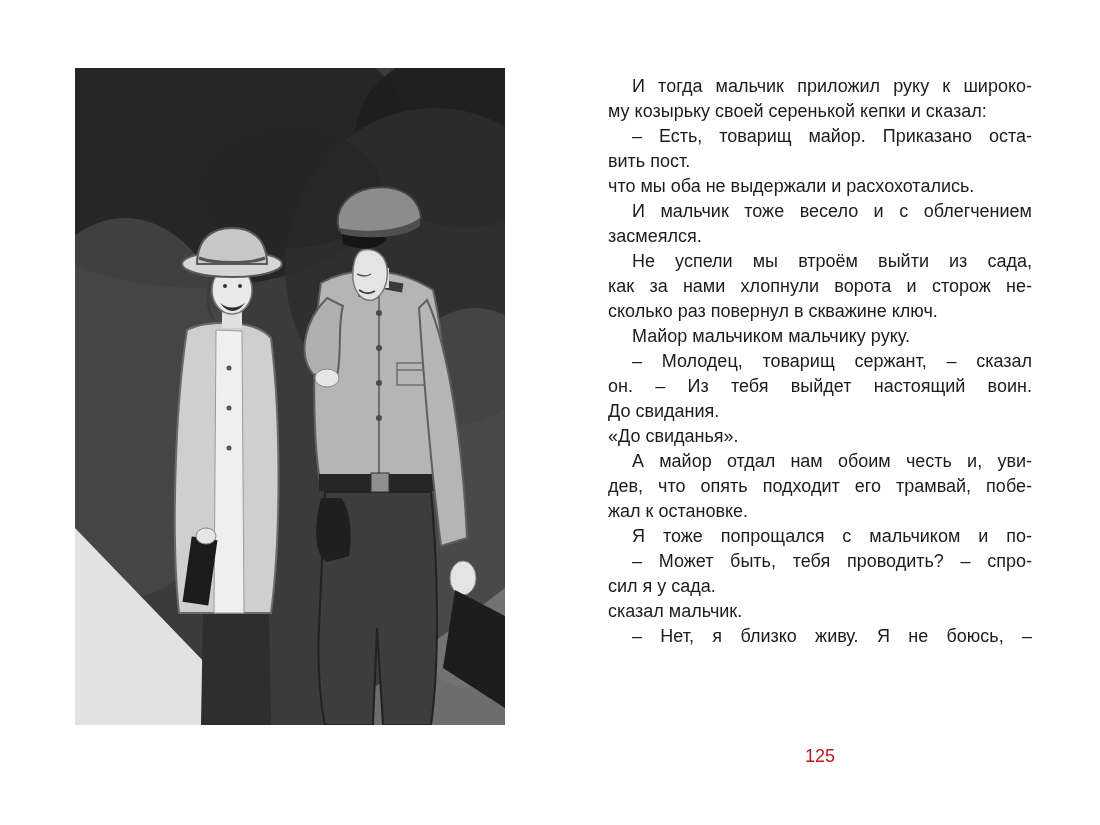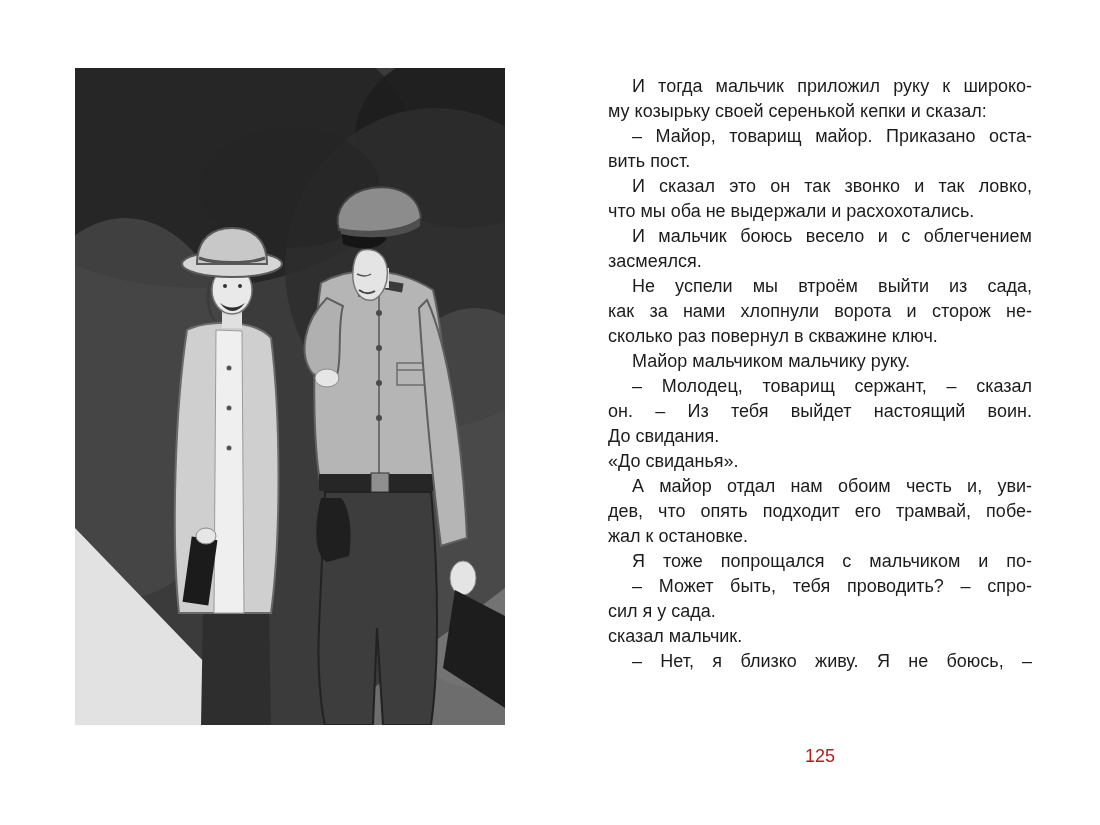--- a/index.html
+++ b/index.html
@@ -116,29 +116,28 @@
       </g>
     </svg>
   </figure>
 
   <div class="text-column">
       <div class="paragraph">
         <div class="line first">И тогда мальчик приложил руку к широко-</div>
         <div class="line last">му козырьку своей серенькой кепки и сказал:</div>
       </div>
       <div class="paragraph">
-        <div class="line first">– Майор, товарищ майор. Приказано оста-</div>
+        <div class="line first">– Есть, товарищ майор. Приказано оста-</div>
         <div class="line last">вить пост.</div>
       </div>
       <div class="paragraph">
-        <div class="line first">И сказал это он так звонко и так ловко,</div>
         <div class="line last">что мы оба не выдержали и расхохотались.</div>
       </div>
       <div class="paragraph">
-        <div class="line first">И мальчик боюсь весело и с облегчением</div>
+        <div class="line first">И мальчик тоже весело и с облегчением</div>
         <div class="line last">засмеялся.</div>
       </div>
       <div class="paragraph">
         <div class="line first">Не успели мы втроём выйти из сада,</div>
         <div class="line">как за нами хлопнули ворота и сторож не-</div>
         <div class="line last">сколько раз повернул в скважине ключ.</div>
       </div>
       <div class="paragraph">
         <div class="line first last">Майор мальчиком мальчику руку.</div>
       </div>

